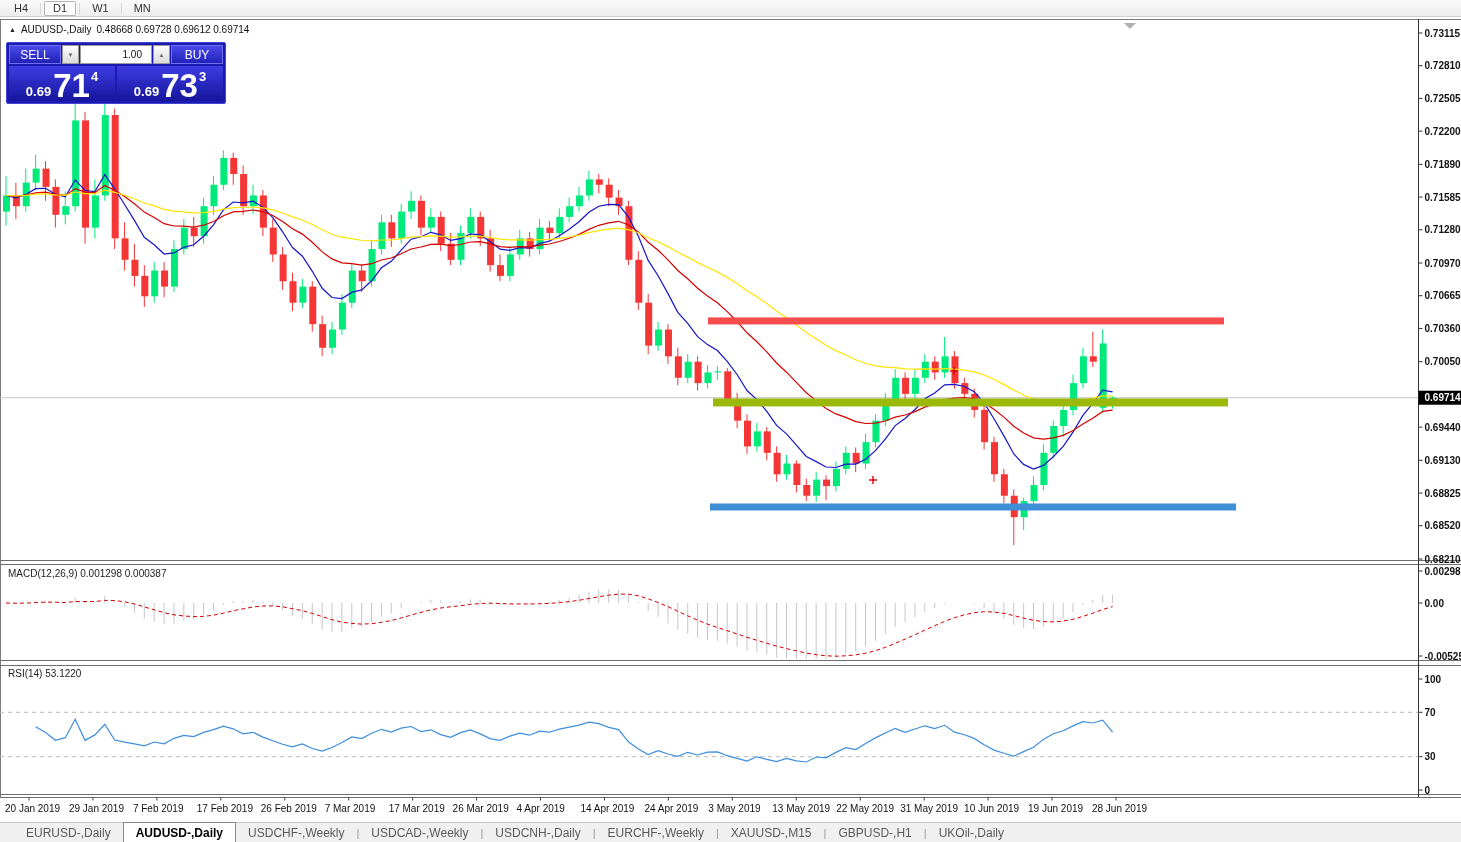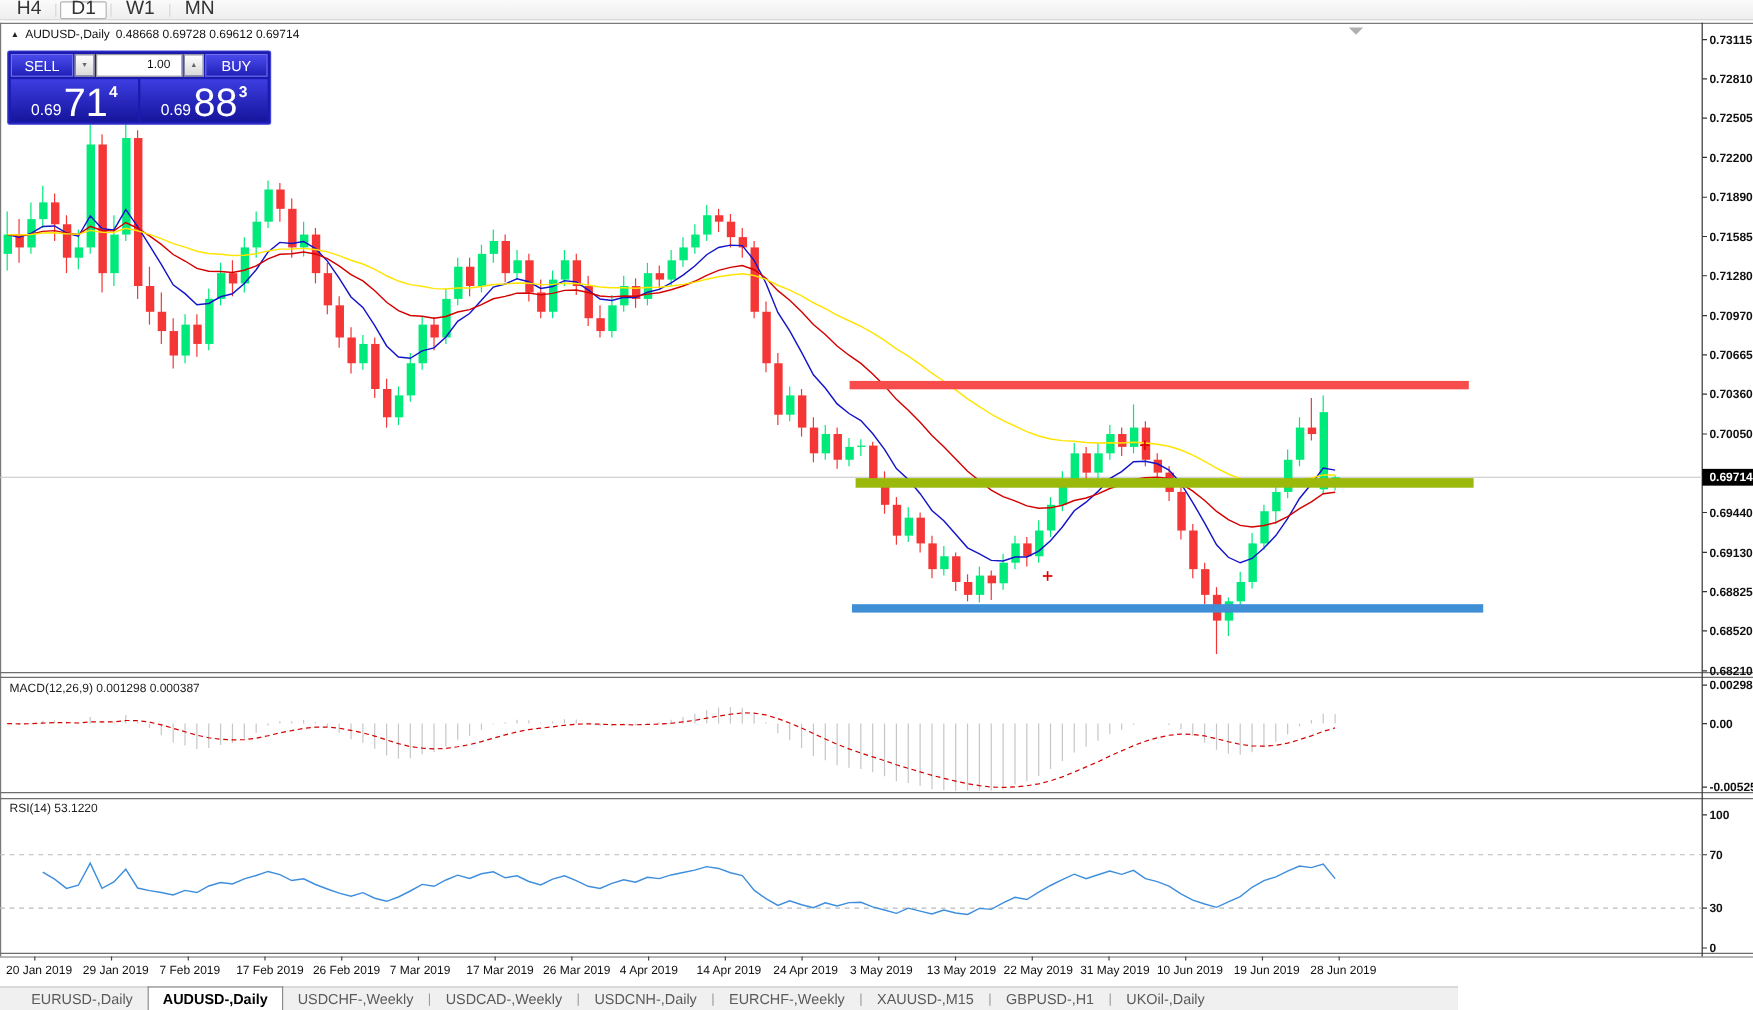--- a/index.html
+++ b/index.html
@@ -2,21 +2,21 @@
 <html><head>
 <meta charset="utf-8">
 <style>
   html,body{margin:0;padding:0;background:#fff;}
   body{width:1461px;height:842px;position:relative;overflow:hidden;
        font-family:"Liberation Sans",sans-serif;-webkit-font-smoothing:antialiased;}
   
   .toolbar{position:absolute;left:0;top:0;width:1461px;height:17px;
            background:linear-gradient(#fbfbfb,#eeeeee);border-bottom:1px solid #d0d0d0;
            display:flex;align-items:center;padding-left:5px;box-sizing:border-box;}
-  .tf-btn{height:15px;padding:0 8px;font-size:16px;color:#333;background:transparent;
+  .tf-btn{height:15px;padding:0 8px;font-size:11px;color:#333;background:transparent;
           border:1px solid transparent;border-radius:2px;display:flex;align-items:center;cursor:default;}
   .tf-btn.active{background:#fdfdfd;border:1px solid #b4b4b4;}
   .tf-sep{width:1px;height:11px;background:#d8d8d8;margin:0 3px;}
   
   #chart-svg{position:absolute;left:0;top:17px;}
   
   .chart-title{position:absolute;left:9px;top:24px;font-size:10px;color:#111;display:flex;align-items:center;gap:5px;}
   .chart-title .tri{font-size:7px;color:#222;}
   .chart-title b{font-weight:normal;}
   
@@ -25,25 +25,25 @@
   .tp-row{display:flex;height:19px;gap:1px;}
   .tp-btn{background:linear-gradient(#4a4aec,#2121b8);color:#fff;border:1px solid #6f6ff2;
           font-size:12px;font-family:inherit;flex:0 0 52px;display:flex;align-items:center;justify-content:center;cursor:default;}
   .tp-spin{flex:0 0 15px;background:linear-gradient(#fefefe,#d9d9d9);border:1px solid #9a9a9a;
            display:flex;align-items:center;justify-content:center;font-size:6px;color:#666;cursor:default;}
   .tp-vol{flex:1;background:#fff;border:1px solid #9a9a9a;font-size:10px;color:#111;
           display:flex;align-items:center;justify-content:flex-end;padding-right:9px;}
   .tp-prices{display:flex;gap:2px;margin-top:2px;height:35px;}
   .tp-price{flex:1;background:linear-gradient(#3d3de2,#15159d);color:#fff;display:flex;
             align-items:flex-end;justify-content:center;padding-bottom:3px;cursor:default;}
-  .tp-small{font-size:13px;font-weight:normal;margin-right:2px;line-height:13px;margin-top:11px;}
-  .tp-big{font-size:33px;line-height:25px;font-weight:normal;}
+  .tp-small{font-size:13px;font-weight:bold;margin-right:2px;line-height:13px;margin-top:11px;}
+  .tp-big{font-size:33px;line-height:25px;font-weight:bold;}
   .tp-sup{font-size:13px;font-weight:bold;position:relative;top:-14px;margin-left:1px;}
   
-  .tabbar{position:absolute;left:0;top:822px;width:1215px;height:20px;background:#f0f0f0;
+  .tabbar{position:absolute;left:0;top:822px;width:1461px;height:20px;background:#f0f0f0;
           border-top:1px solid #c8c8c8;display:flex;align-items:stretch;padding-left:14px;box-sizing:border-box;}
   .tab{display:flex;align-items:center;padding:0 12px;font-size:12px;color:#5a5a5a;cursor:default;}
   .tab.active{background:#fff;border:1px solid #8a8a8a;border-bottom:none;color:#000;font-weight:bold;margin-top:-1px;}
   .tab-sep{display:flex;align-items:center;color:#9a9a9a;font-size:11px;}
 </style>
 </head>
 <body>
 
 <div class="toolbar" id="toolbar">
     <button class="tf-btn">H4</button>
@@ -544,21 +544,21 @@
     <button class="tp-btn">BUY</button>
   </div>
   <div class="tp-prices">
     <div class="tp-price">
       <span class="tp-small">0.69</span>
         <span class="tp-big">71</span>
         <span class="tp-sup">4</span>
     </div>
     <div class="tp-price">
       <span class="tp-small">0.69</span>
-        <span class="tp-big">88</span>
+        <span class="tp-big">73</span>
         <span class="tp-sup">3</span>
     </div>
   </div>
 </div>
 
 <div class="tabbar" id="tabbar">
     <div class="tab">EURUSD-,Daily</div>
     <div class="tab active">AUDUSD-,Daily</div>
     <div class="tab">USDCHF-,Weekly</div>
     <div class="tab-sep">|</div>

